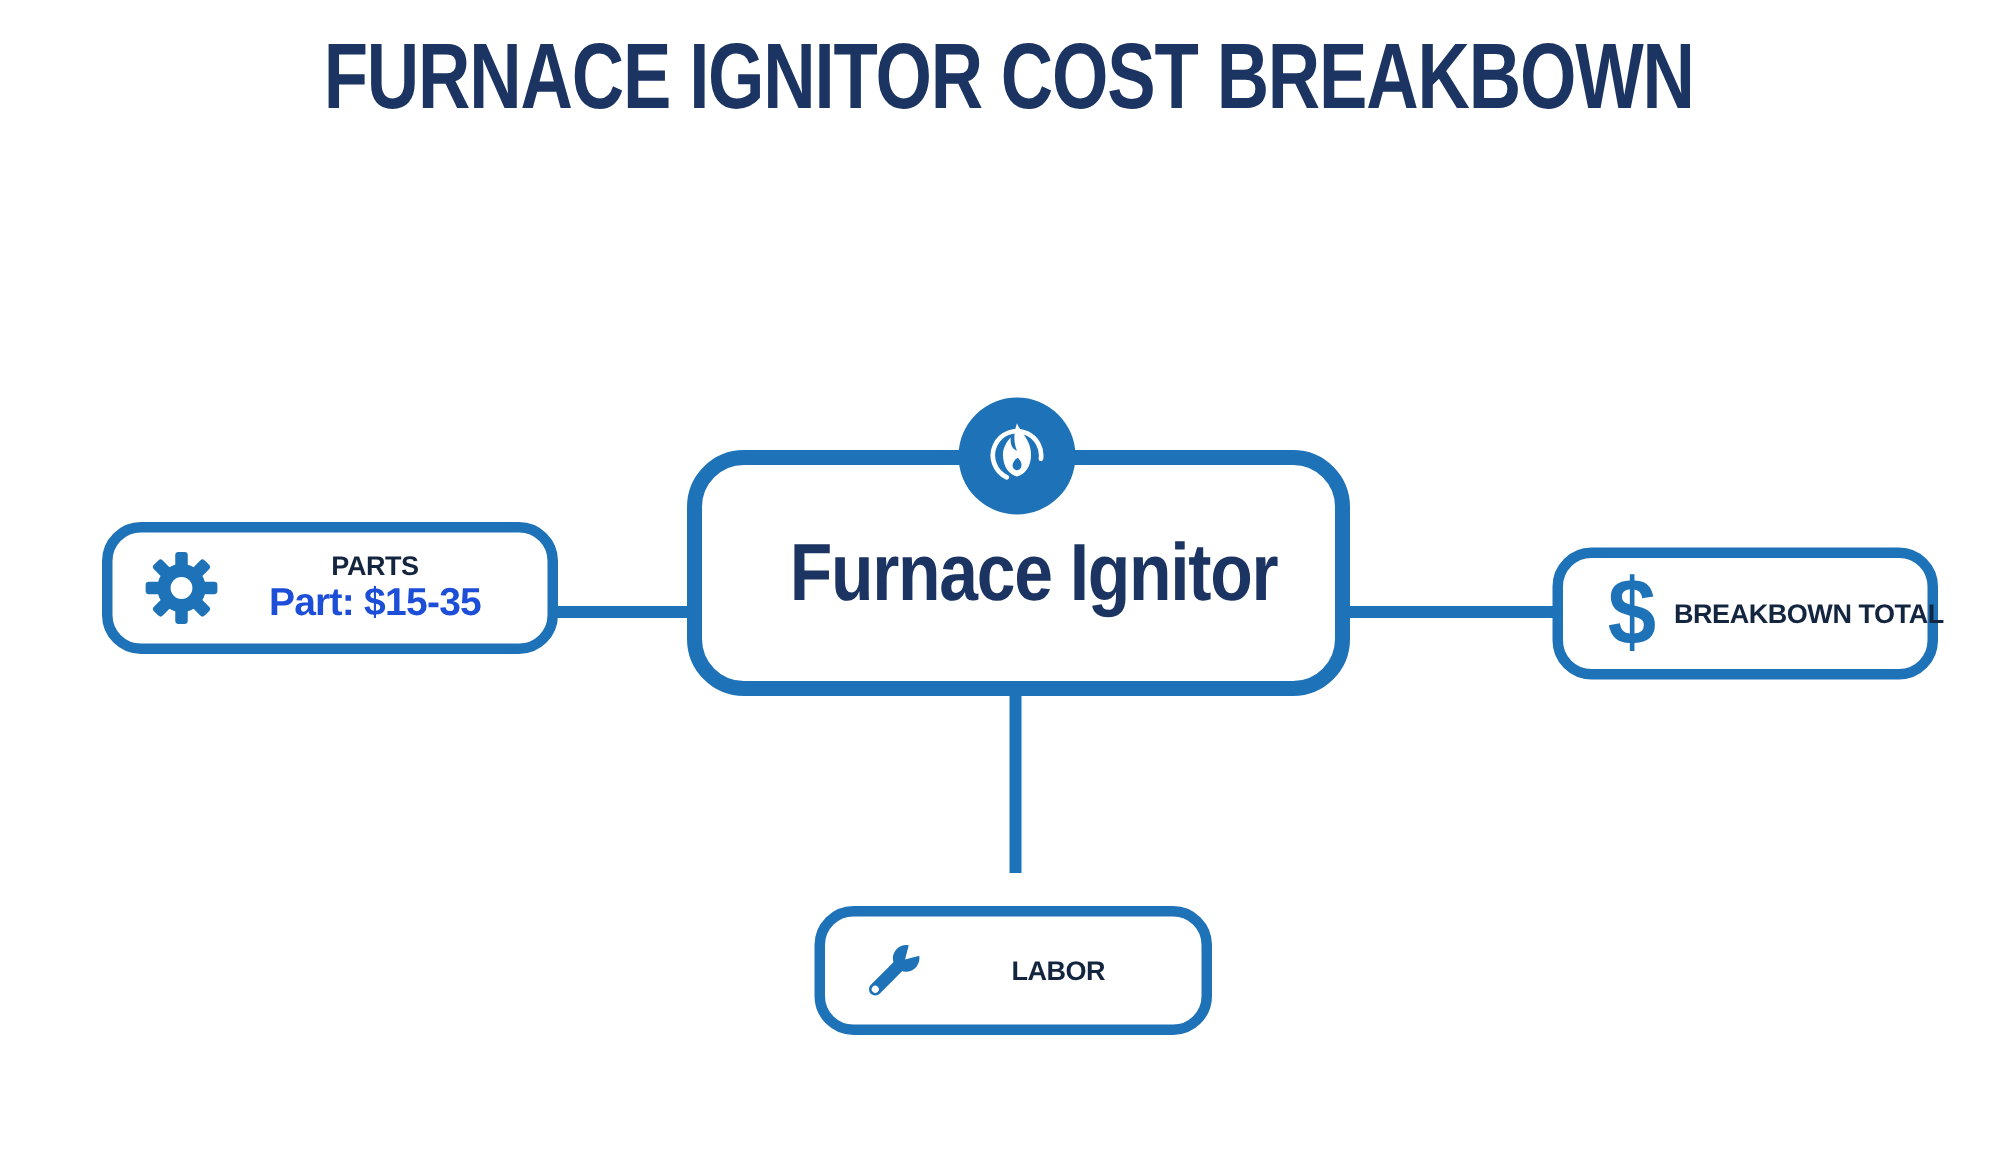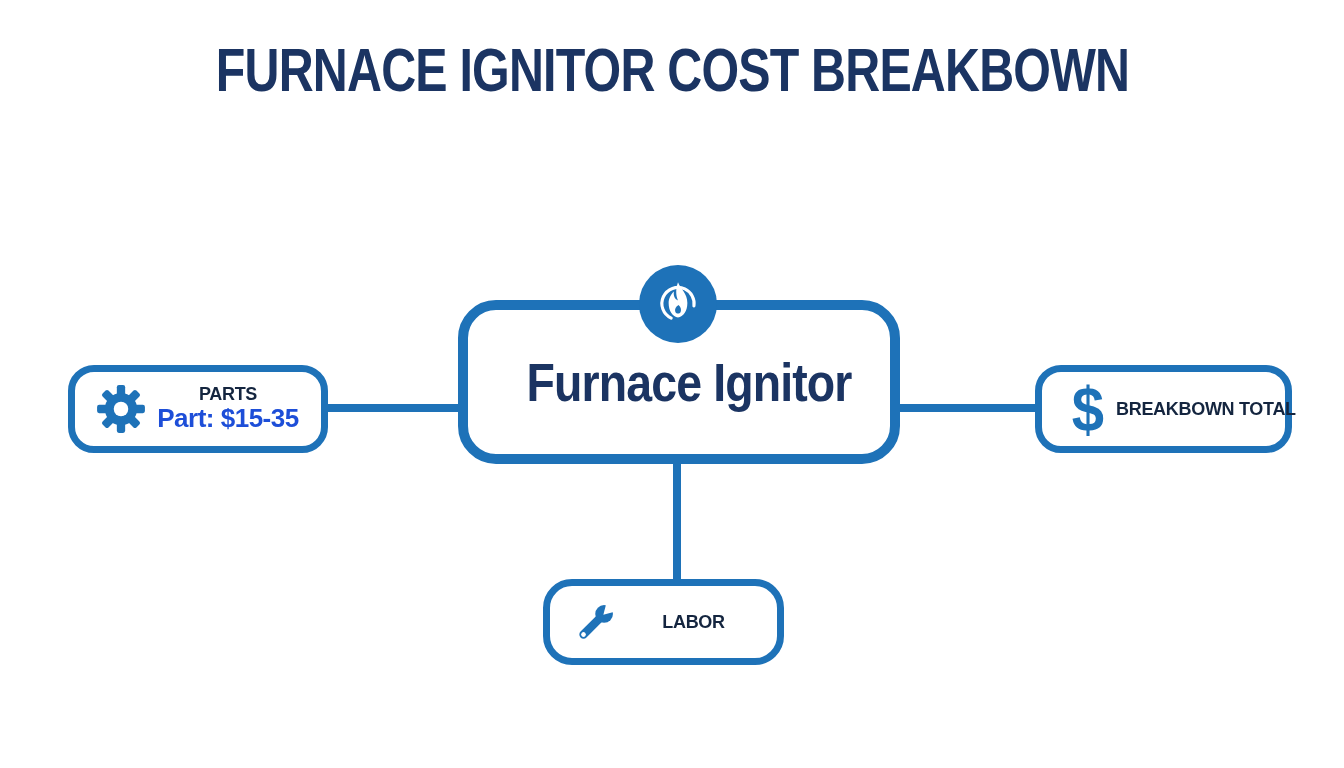--- a/index.html
+++ b/index.html
@@ -10,21 +10,21 @@
     position: relative;
     width: 1344px;
     height: 768px;
     background: #ffffff;
     overflow: hidden;
   }
 
   
   .title-wrap {
     position: absolute;
-    left: 0; top: 34px;
+    left: 0; top: 16px;
     width: 1344px;
     display: flex;
     justify-content: center;
   }
   .title {
     font-size: 62px;
     font-weight: 700;
     color: #1b3462;
     letter-spacing: -1px;
     white-space: nowrap;
@@ -79,23 +79,23 @@
   .node-box {
     position: absolute;
     background: #ffffff;
     border: 7px solid #1e72b8;
     border-radius: 26px;
     display: flex;
     align-items: center;
     padding: 0 14px 0 18px;
     z-index: 2;
   }
-  .box-parts { left: 68px;  top: 365px; width: 260px; height: 88px; }
+  .box-parts { left: 68px;  top: 348px; width: 304px; height: 88px; }
   .box-total { left: 1035px; top: 365px; width: 257px; height: 88px; }
-  .box-labor { left: 543px; top: 579px; width: 241px; height: 86px; border-radius: 29px; }
+  .box-labor { left: 543px; top: 604px; width: 265px; height: 86px; }
 
   .node-icon {
     width: 56px; height: 56px;
     flex: 0 0 56px;
     display: flex;
     align-items: center;
     justify-content: center;
   }
   .node-icon svg { width: 52px; height: 52px; }
   .dollar-glyph {

